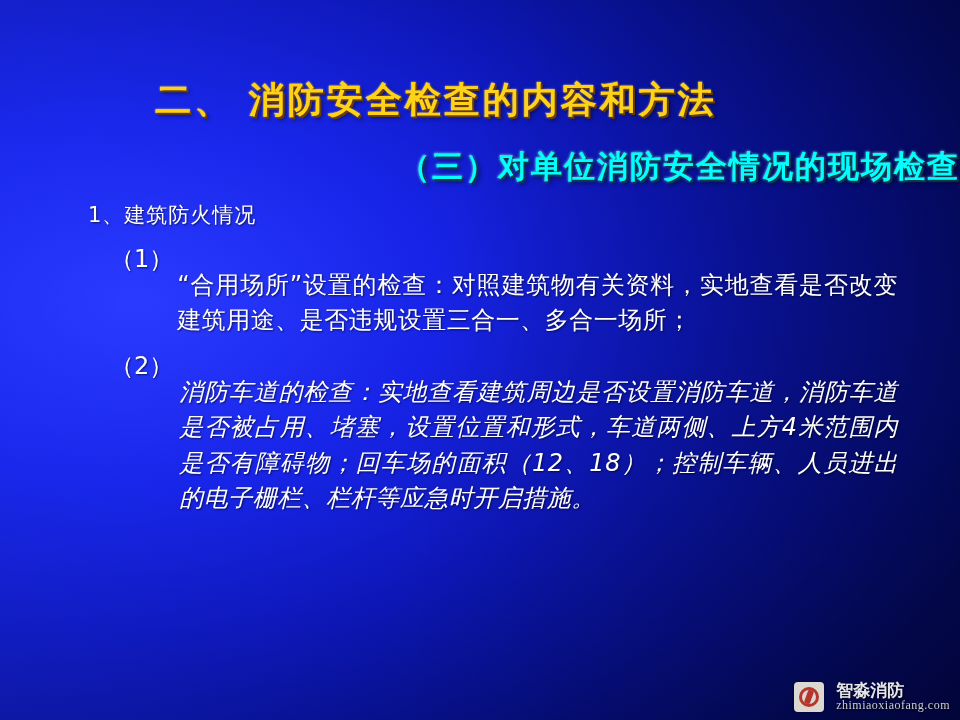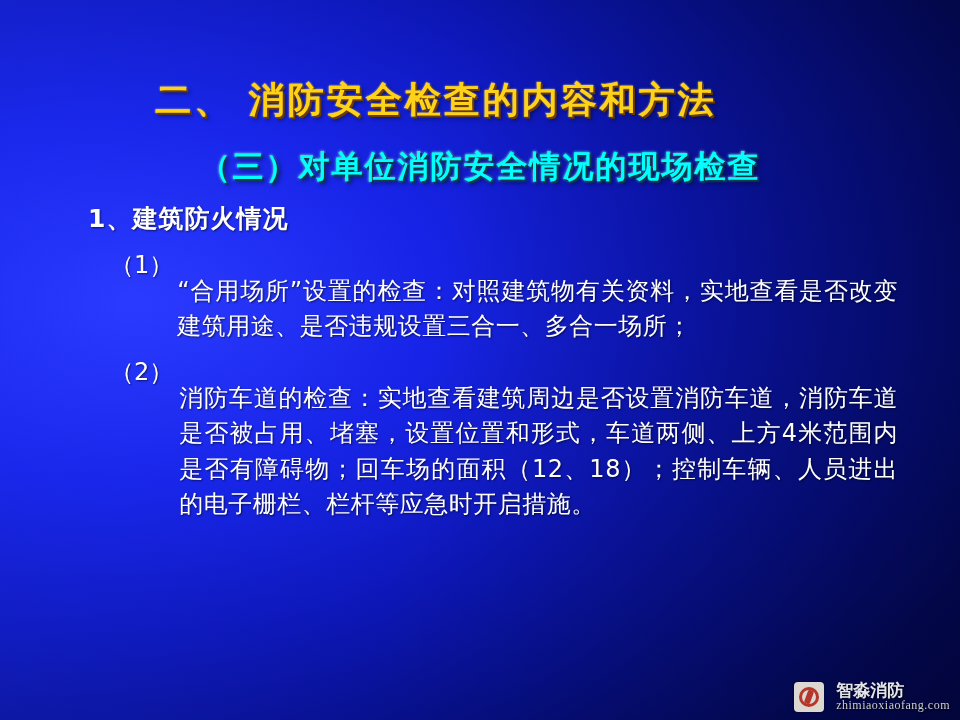--- a/index.html
+++ b/index.html
@@ -45,21 +45,21 @@
       0 0 2px #ffea8a;
     white-space: nowrap;
     z-index: 3;
   }
 
   .title-sub {
     position: absolute;
     top: 146px;
     left: 0;
     width: 960px;
-    text-align: center;
+    text-align: right;
     font-family: "DejaVu Sans", sans-serif;
     font-weight: bold;
     font-size: 31px;
     letter-spacing: 2px;
     color: #00ffff;
     text-shadow:
       2px 2px 0 #003a4a,
       3px 3px 5px rgba(0,0,0,0.6),
       0 0 3px #9ffcff;
     white-space: nowrap;
@@ -70,27 +70,26 @@
     position: absolute;
     top: 200px;
     left: 88px;
     width: 810px;
     z-index: 3;
     color: #ffffff;
     font-family: "DejaVu Sans", sans-serif;
   }
 
   .lvl1 {
-    font-size: 25px;
+    font-size: 21px;
     line-height: 1.5;
     color: #ffffff;
     letter-spacing: 1px;
     margin-bottom: 6px;
     text-shadow: 1px 1px 2px rgba(0,0,0,0.6);
-    font-weight: bold;
   }
 
   .item {
     display: flex;
     align-items: flex-start;
     margin-top: 10px;
     margin-left: 22px;
   }
   .item .marker {
     flex: 0 0 auto;
@@ -103,21 +102,21 @@
   }
   .item .text {
     font-size: 24px;
     line-height: 1.48;
     color: #ffffff;
     letter-spacing: 0.5px;
     text-shadow: 1px 1px 2px rgba(0,0,0,0.6);
     text-align: justify;
     margin-top: 26px;
   }
-  .item.second .text { margin-left: 2px; }
+  .item.second .text { margin-left: 2px; font-style: italic; }
 
   .watermark {
     position: absolute;
     right: 10px;
     bottom: 8px;
     display: flex;
     align-items: center;
     gap: 12px;
     z-index: 4;
     opacity: 0.95;

